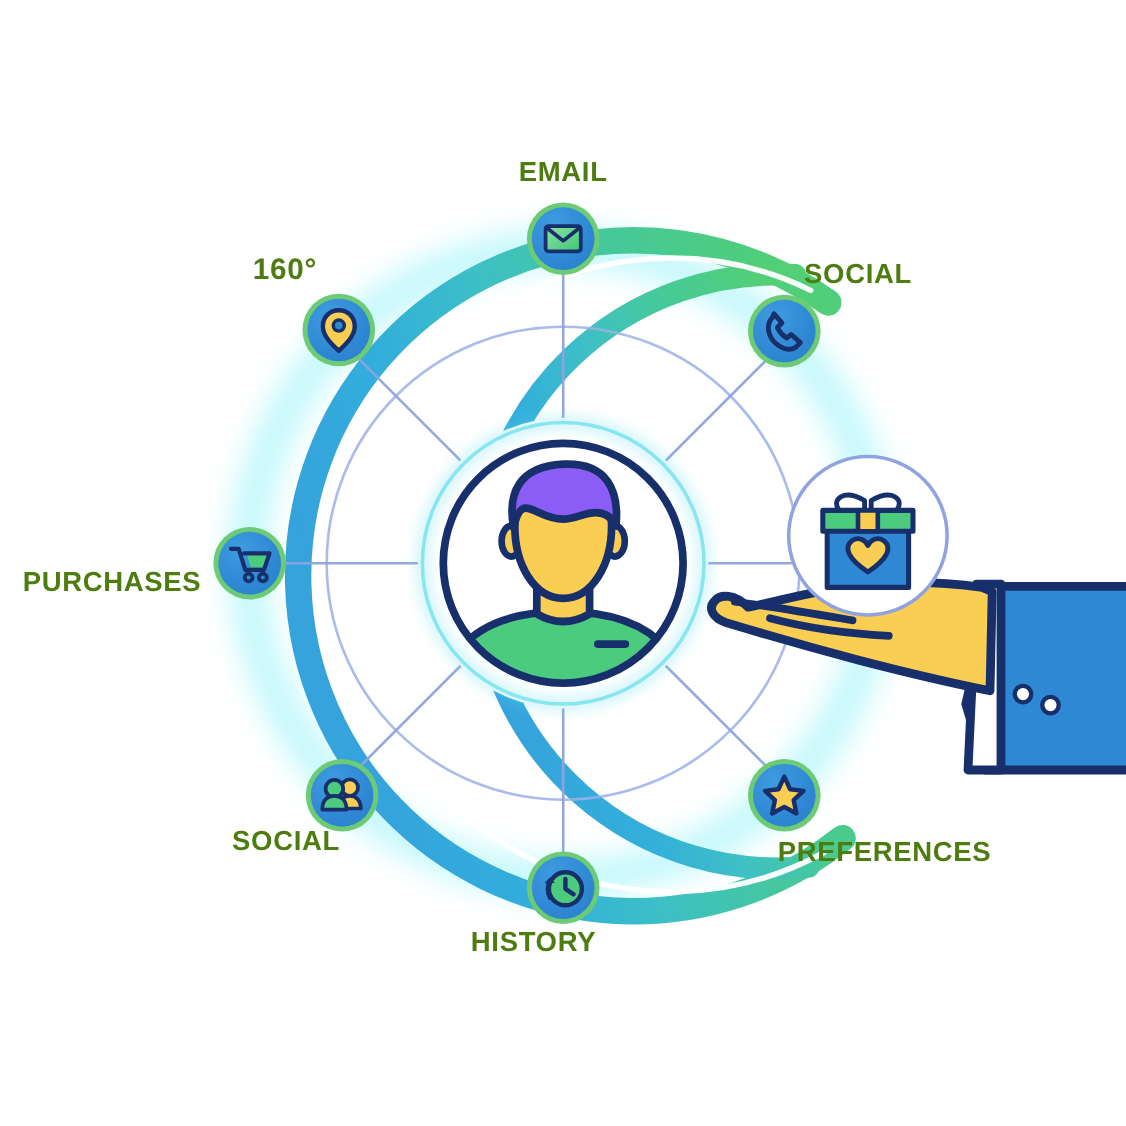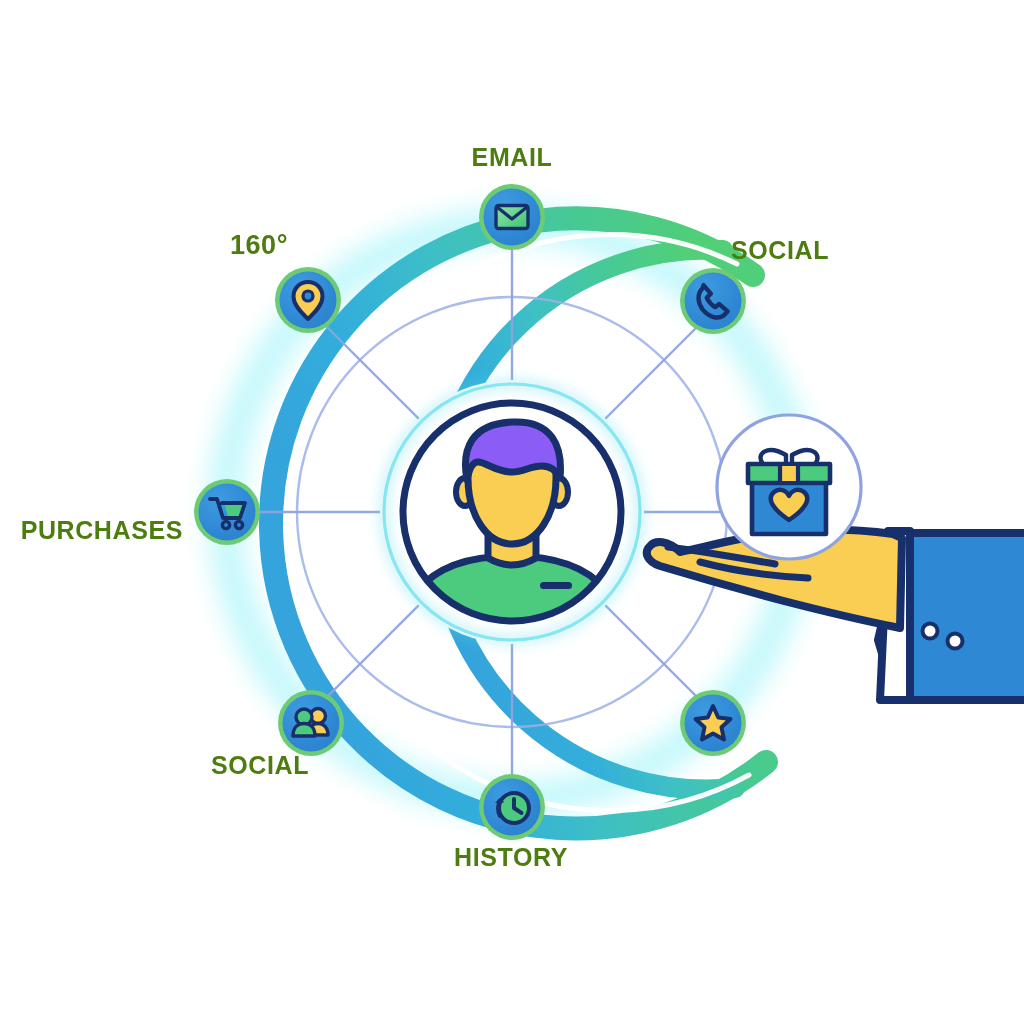--- a/index.html
+++ b/index.html
@@ -266,22 +266,23 @@
                  C 22 6 18 16 0 28 Z" fill="#F9CE52" stroke="#17306B" stroke-width="4.4" stroke-linejoin="round"></path>
       </g>
     </g>
 
   </svg>
 
   <div class="label center-anchor" style="left:512px; top:157px;">EMAIL</div>
 
   <div class="label left-anchor" style="left:731px; top:250px;">SOCIAL</div>
 
-
-  <div class="label center-anchor" style="left:511px; top:857px;">HISTORY</div>
+  <div class="label left-anchor" style="left:707px; top:775px;">PREFERENCES</div>
+
+  <div class="label center-anchor" style="left:485px; top:857px;">HISTORY</div>
 
   <div class="label center-anchor" style="left:260px; top:753px;margin-top:12px;">SOCIAL</div>
 
   <div class="label right-anchor" style="left:183px; top:530px;">PURCHASES</div>
 
   <div class="label center-anchor" style="left:259px; top:245px; font-size:27px;">160°</div>
 
 </div>
 
 </body></html>

